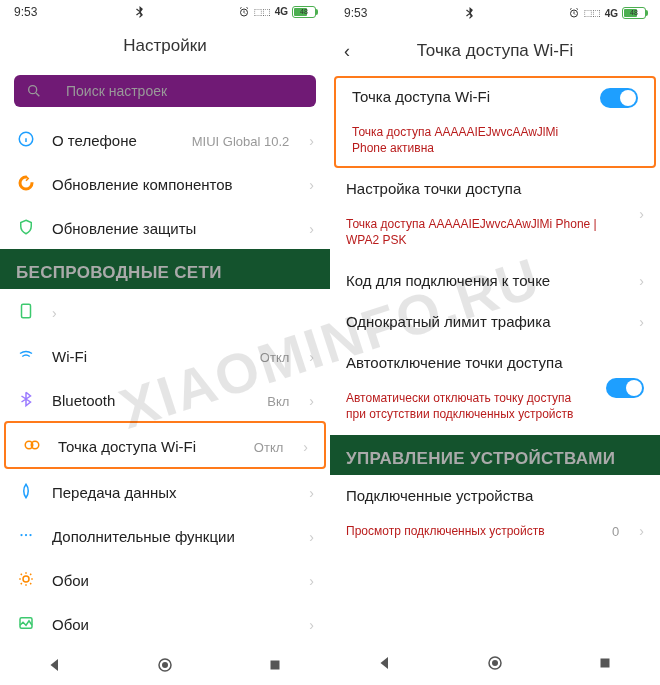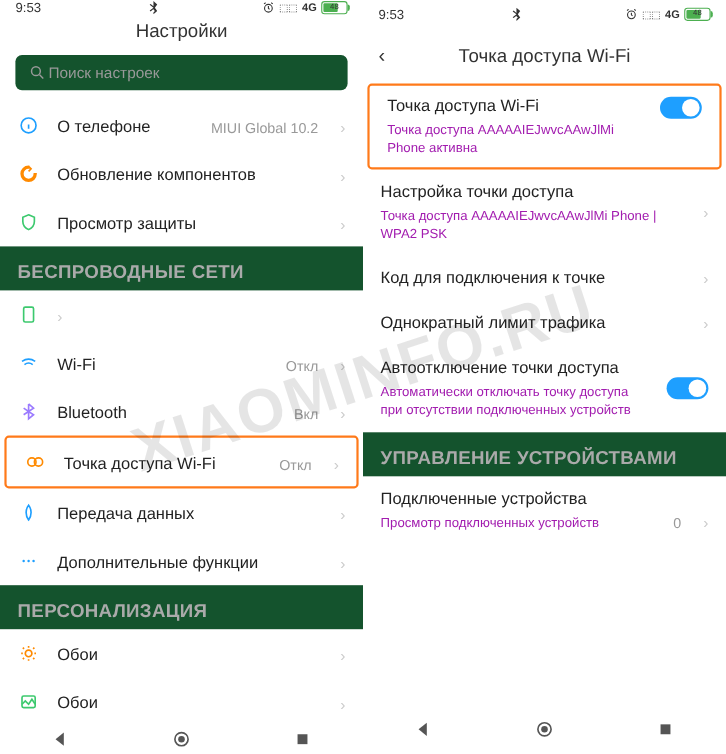--- a/index.html
+++ b/index.html
@@ -53,45 +53,45 @@
     position: relative;
   }
   .header .back {
     position: absolute; left: 14px; top: 50%; transform: translateY(-50%);
     font-size: 18px; color: #333;
   }
   .header .title { font-size: 17px; font-weight: 500; }
 
   .search {
     margin: 6px 14px 10px;
-    background: #14532d;
+    background: #701a75;
     border-radius: 6px;
     padding: 8px 12px;
     display: flex;
     align-items: center;
-    gap: 2px;
+    gap: 24px;
     color: #999;
     font-size: 14px;
   }
 
   .row {
     display: flex;
     align-items: flex-end;
     padding: 12px 16px;
     gap: 16px;
     position: relative;
   }
   .row .icon {
     width: 20px; height: 20px;
     display:flex;align-items:center;justify-content:center;
     flex-shrink:0;
   }
   .row .textcol { flex: 1; min-width: 0; }
   .row .title-t { font-size: 15px; color: #222; }
-  .row .sub { font-size: 12px; color: #a21caf; line-height: 1.3; margin-top: 6px; }
+  .row .sub { font-size: 12px; color: #b91c1c; line-height: 1.3; margin-top: 20px; }
   .row .value { font-size: 13px; color: #999; margin-right: 4px; }
   .row .chev { color: #ccc; font-size: 14px; }
 
   .section-h {
     padding: 14px 16px 6px;
     font-size: 17px;
     color: #aaa;
     background: #14532d;
     letter-spacing: 0.3px;
     font-weight: bold;
@@ -202,21 +202,21 @@
     <span class="chev">›</span>
   </div>
 
   <div class="row">
     <span class="icon">
       <svg width="18" height="18" viewBox="0 0 24 24">
           <path d="M12 3l7 3v5c0 5-3 8-7 10-4-2-7-5-7-10V6l7-3z" fill="none" stroke="#3cc96e" stroke-width="2"></path>
         </svg>
     </span>
     <div class="textcol">
-        <div class="title-t">Просмотр защиты</div>
+        <div class="title-t">Обновление защиты</div>
       </div>
     <span class="chev">›</span>
   </div>
 
   <div class="section-h">БЕСПРОВОДНЫЕ СЕТИ</div>
 
   <div class="row">
     <span class="icon">
       <svg width="18" height="18" viewBox="0 0 24 24">
           <rect x="6" y="3" width="12" height="18" rx="2" fill="none" stroke="#3cc96e" stroke-width="2"></rect>
@@ -284,21 +284,20 @@
           <circle cx="12" cy="12" r="1.5" fill="#1e9fff"></circle>
           <circle cx="18" cy="12" r="1.5" fill="#1e9fff"></circle>
         </svg>
     </span>
     <div class="textcol">
         <div class="title-t">Дополнительные функции</div>
       </div>
     <span class="chev">›</span>
   </div>
 
-  <div class="section-h">ПЕРСОНАЛИЗАЦИЯ</div>
 
   <div class="row">
     <span class="icon">
       <svg width="18" height="18" viewBox="0 0 24 24">
           <circle cx="12" cy="12" r="4" fill="none" stroke="#ff8a00" stroke-width="2"></circle>
           <path d="M12 3v2M12 19v2M3 12h2M19 12h2M5 5l1.5 1.5M17.5 17.5L19 19M5 19l1.5-1.5M17.5 6.5L19 5" stroke="#ff8a00" stroke-width="2"></path>
         </svg>
     </span>
     <div class="textcol">
         <div class="title-t">Обои</div>

